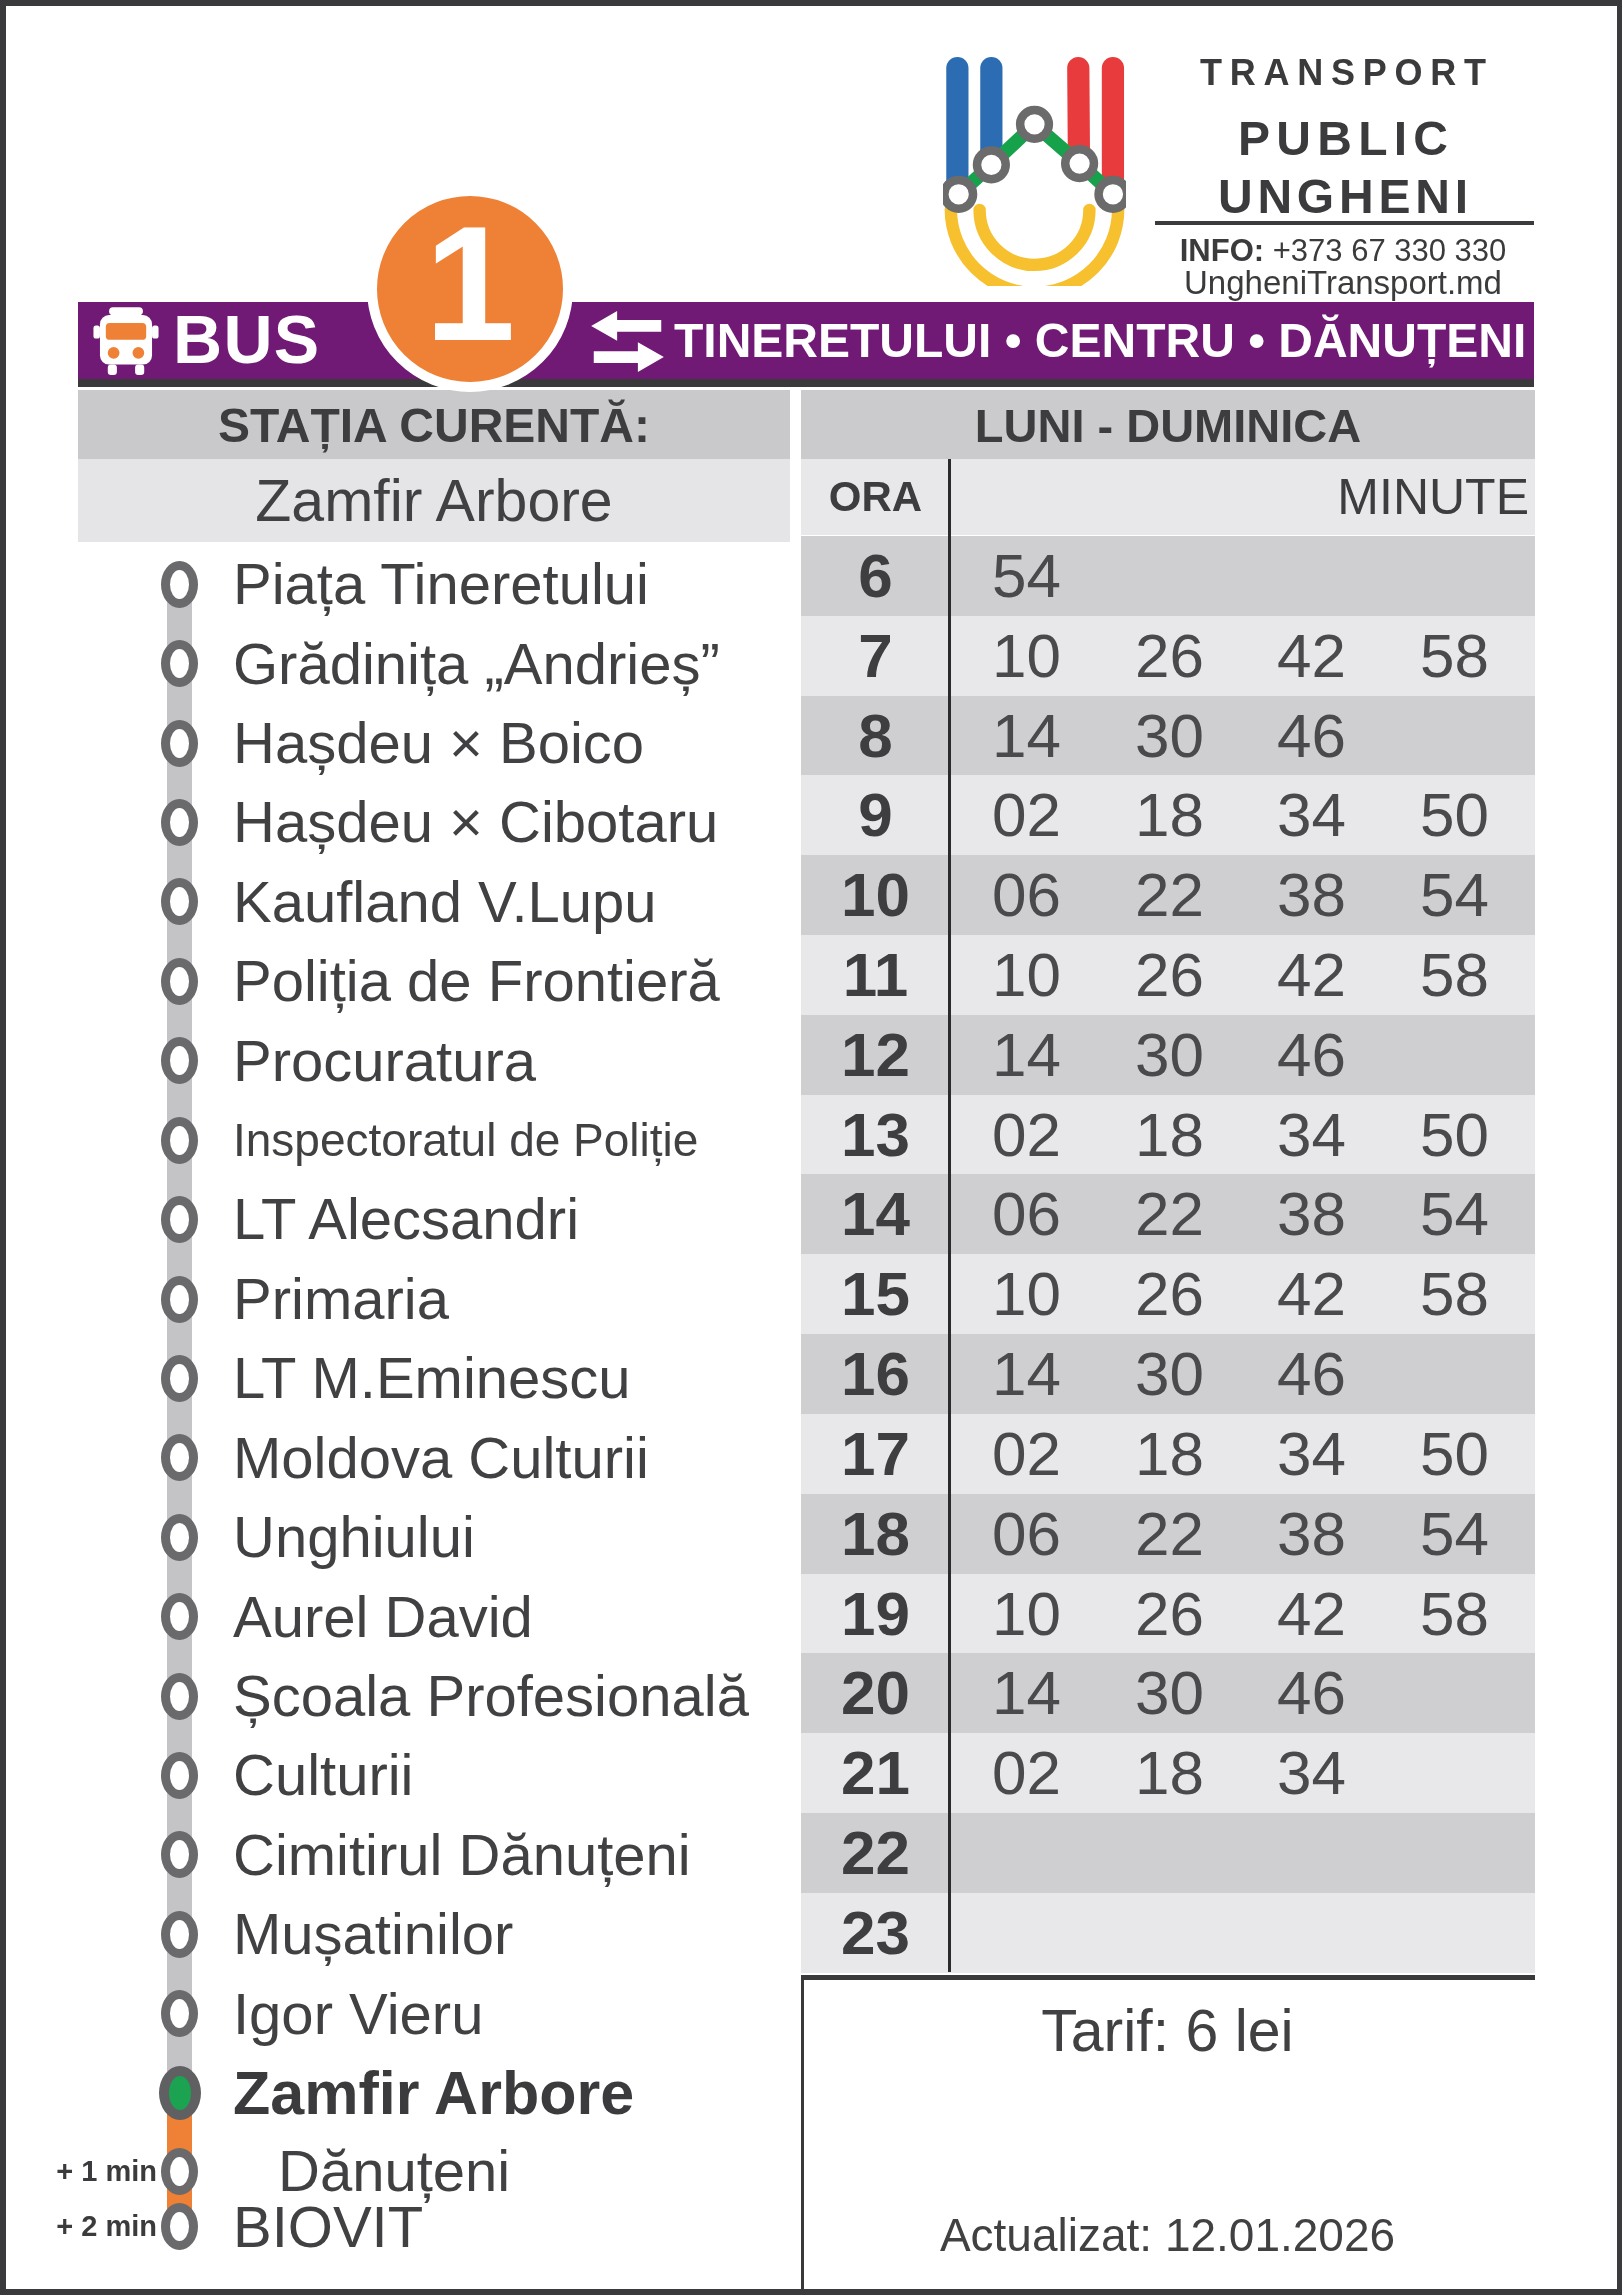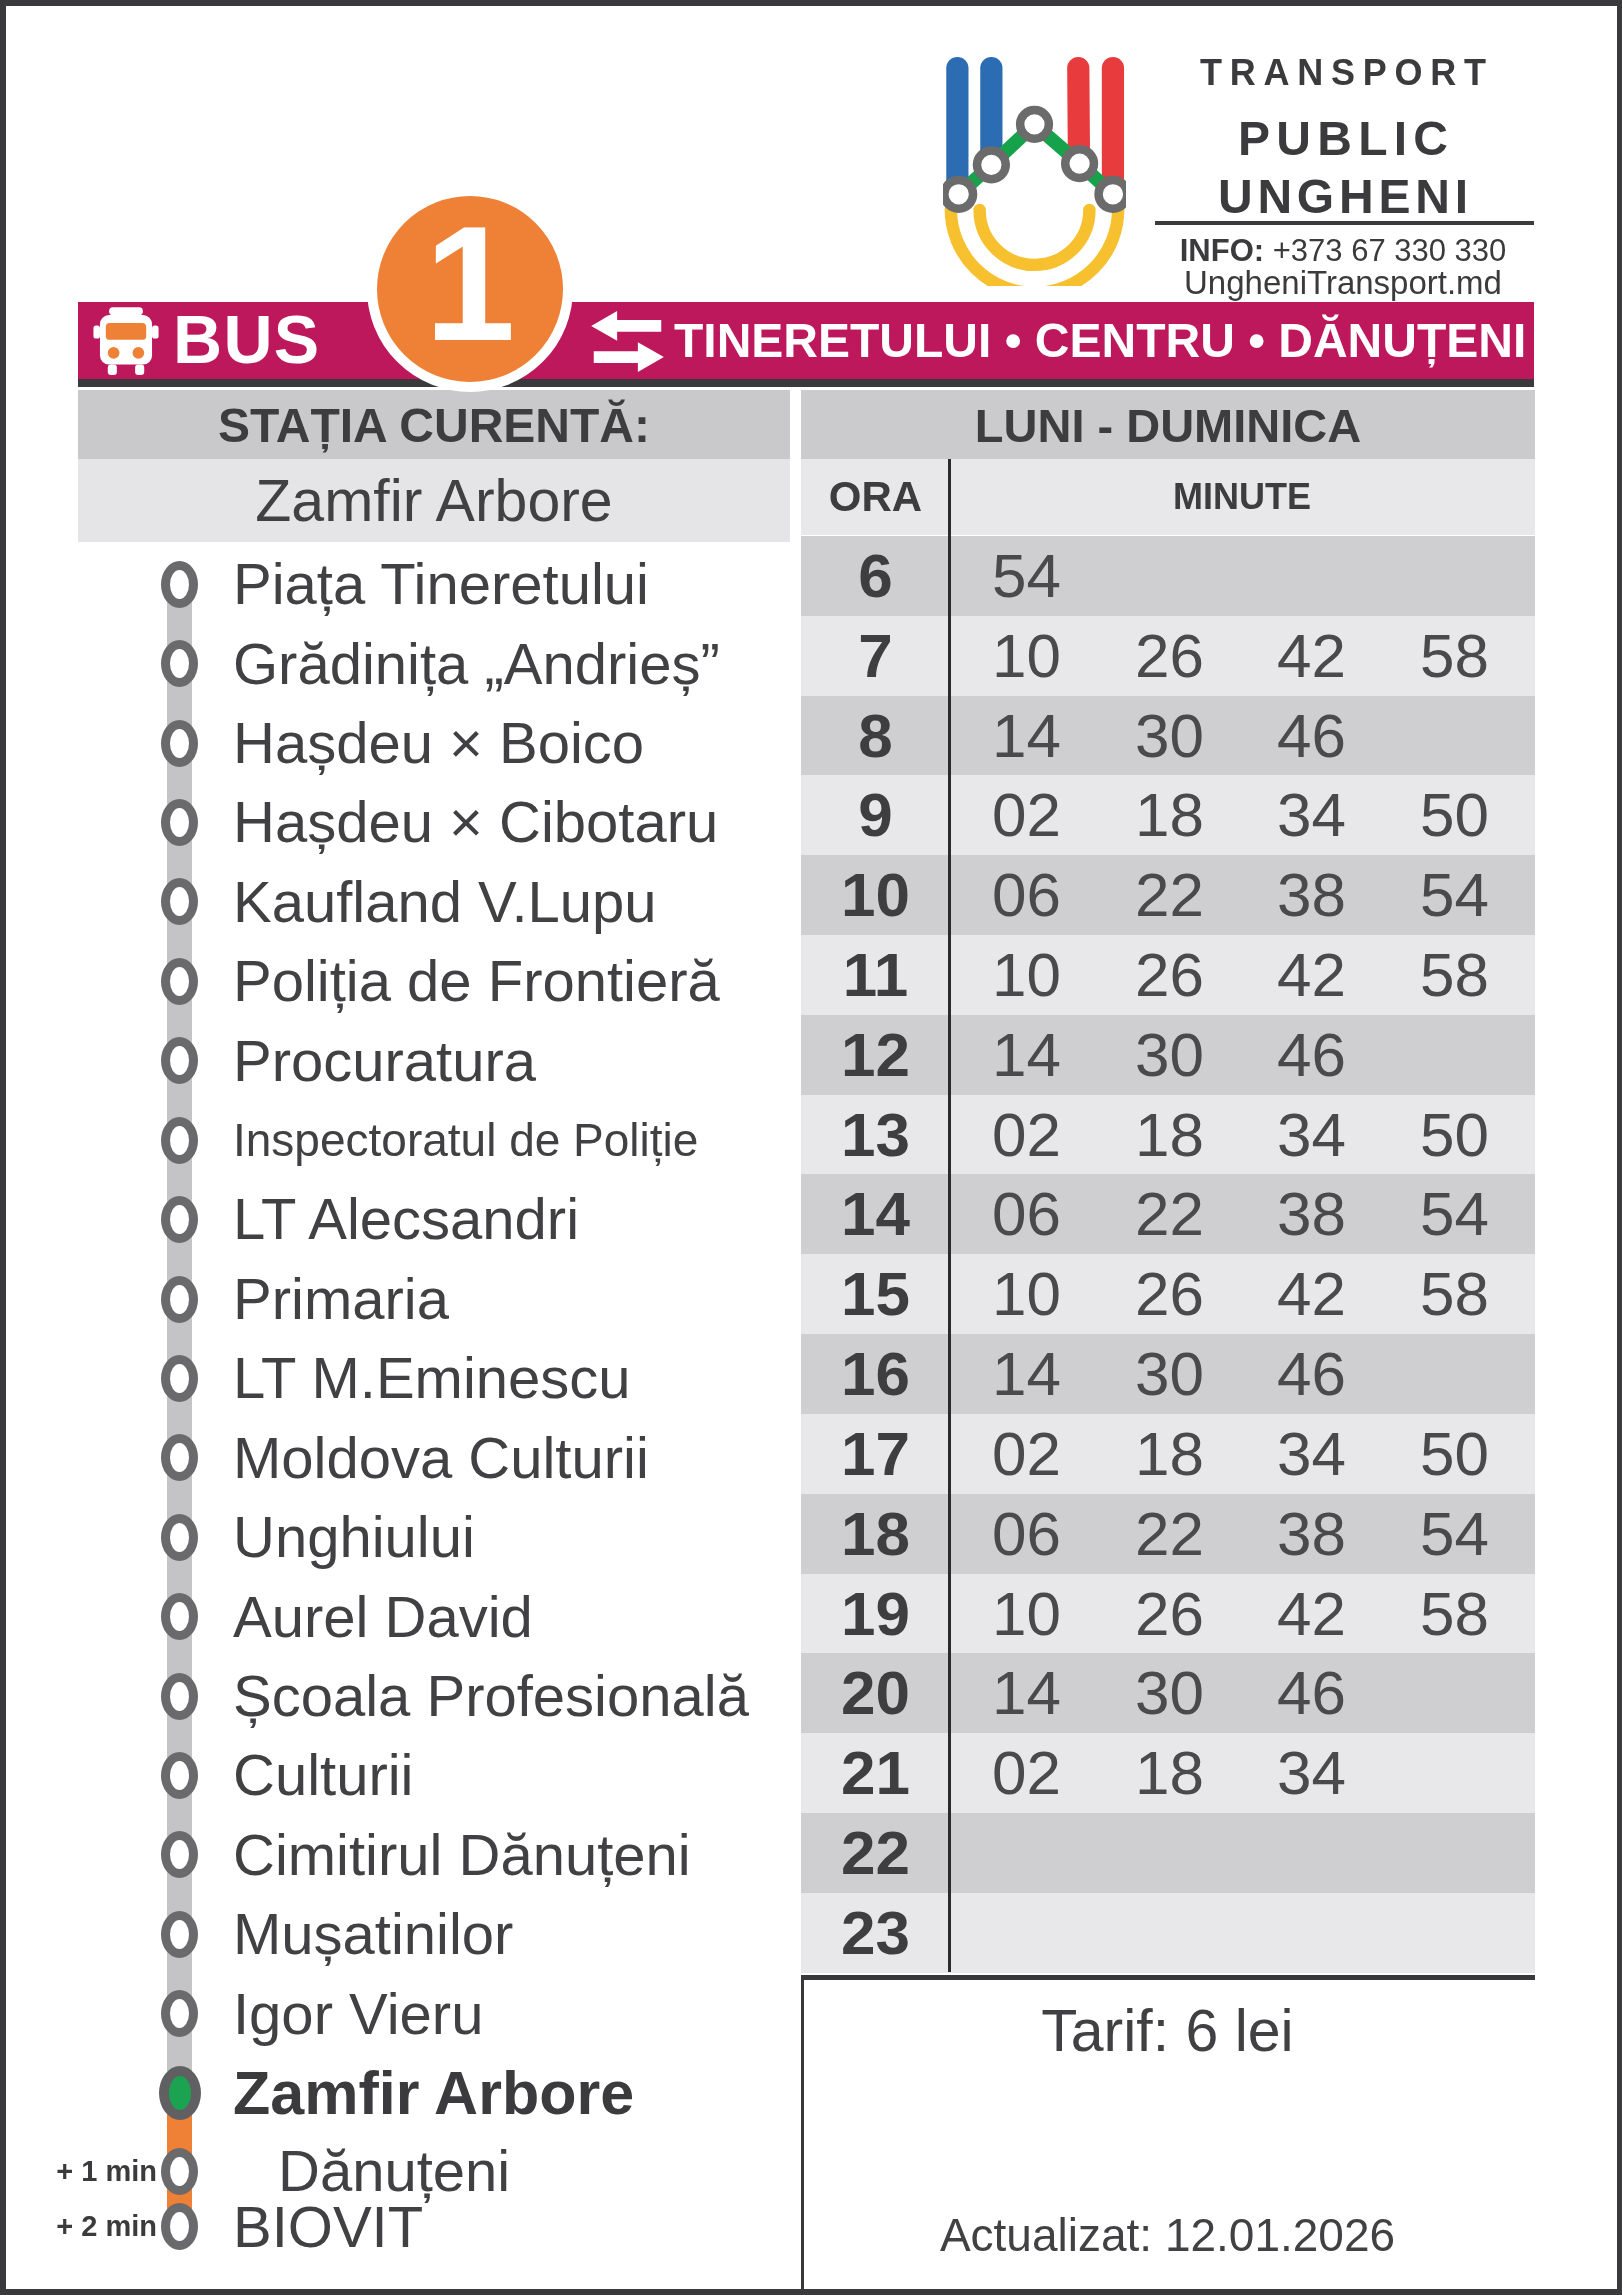--- a/index.html
+++ b/index.html
@@ -13,21 +13,21 @@
   .lt{position:absolute;left:0;width:418px;font-weight:700;color:#3B3B3D;white-space:nowrap;text-align:center;}
   .lt1{top:52px;font-size:36px;letter-spacing:0.215em;text-indent:0.215em;}
   .lt2{top:111px;font-size:48px;letter-spacing:0.13em;text-indent:0.13em;}
   .lt3{top:169px;font-size:48px;letter-spacing:0.10em;text-indent:0.10em;}
   .logo-divider{position:absolute;left:1155px;top:221px;width:379px;height:3.9px;background:#3B3B3D;}
   .logo-info{position:absolute;left:1134px;top:233px;width:418px;text-align:center;font-size:31px;color:#3B3B3D;white-space:nowrap;}
   .logo-info b{font-weight:700;}
   .logo-site{position:absolute;left:1134px;top:264px;width:418px;text-align:center;font-size:33px;color:#3B3B3D;}
 
   
-  .banner{position:absolute;left:78px;top:302px;width:1456px;height:77px;background:#be185d;}
+  .banner{position:absolute;left:78px;top:302px;width:1456px;height:77px;background:#701a75;}
   .banner-rule{position:absolute;left:78px;top:379px;width:1456px;height:7.8px;background:#3A3A3C;}
   .bus-icon{position:absolute;left:14.4px;top:3.9px;width:68px;height:69px;}
   .bus-label{position:absolute;left:95px;top:0;height:77px;line-height:75px;
              font-size:68px;font-weight:700;color:#ffffff;letter-spacing:1.3px;}
   .arrows-icon{position:absolute;left:513px;top:9.2px;width:73px;height:61px;}
   .route-name{position:absolute;left:596px;top:0;width:850px;height:77px;line-height:78px;
               text-align:center;font-size:48px;font-weight:700;color:#ffffff;white-space:nowrap;}
   .route-badge{position:absolute;left:367px;top:186px;width:186px;height:186px;background:#EE8136;
                border:10.5px solid #ffffff;border-radius:50%;z-index:5;text-align:center;}
   .route-badge span{display:block;line-height:176px;font-size:163px;font-weight:700;color:#ffffff;}
@@ -47,22 +47,22 @@
   .stop-name.current{font-weight:700;font-size:61px;color:#3B3B3D;}
   .stop-offset{position:absolute;left:26px;width:131px;height:39px;line-height:39px;text-align:right;
                font-size:29px;font-weight:700;color:#3B3B3D;z-index:2;}
 
   
   .days-header{position:absolute;left:801px;top:390px;width:734px;height:70px;background:#CBCBCD;
                text-align:center;line-height:72px;font-size:47px;font-weight:700;color:#3D3D3F;}
   .cols-header{position:absolute;left:801px;top:459px;width:734px;height:76px;background:#E8E8EA;}
   .col-ora{position:absolute;left:0;top:0;width:149px;height:76px;text-align:center;line-height:76px;
            font-size:42px;font-weight:700;color:#3D3D3F;}
-  .col-min{position:absolute;left:154px;top:0;width:574px;height:76px;text-align:center;line-height:76px;
-           font-size:36px;font-weight:700;color:#3D3D3F;}
+  .col-min{position:absolute;left:154px;top:0;width:574px;height:76px;text-align:right;line-height:76px;
+           font-size:50px;font-weight:400;color:#3D3D3F;}
   .sched-row{position:absolute;left:801px;width:734px;}
   .row-dark{background:#CFCFD1;}
   .row-light{background:#E8E8EA;}
   .hour-cell{position:absolute;left:0;top:0;width:149px;height:100%;text-align:center;
              font-size:62px;font-weight:700;color:#3E3E40;}
   .min-cell{position:absolute;top:0;width:131px;height:100%;text-align:center;font-size:62px;color:#4A4A4C;}
   .vline{position:absolute;left:948px;top:459px;width:3.3px;height:1513px;background:#2B2B2D;z-index:3;}
 
   
   .fare-box-top{position:absolute;left:801px;top:1975px;width:734px;height:5.2px;background:#39393B;}

